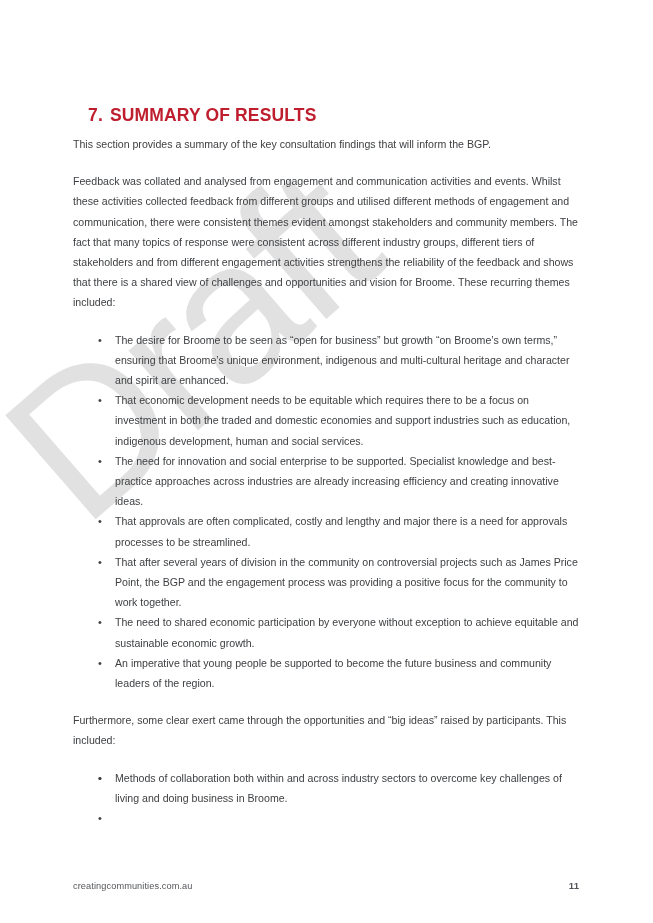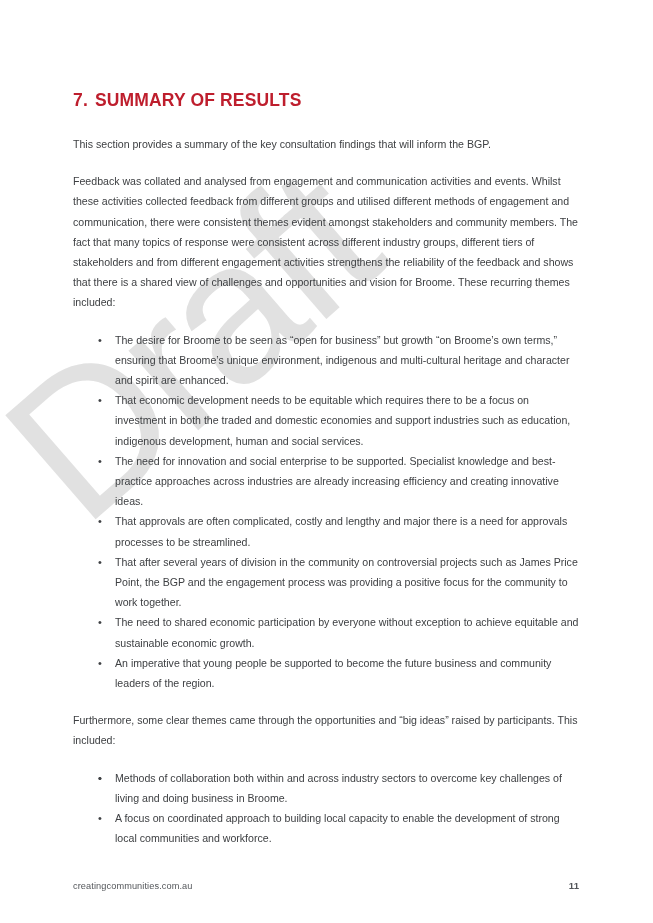--- a/index.html
+++ b/index.html
@@ -57,21 +57,21 @@
   
   #content {
     position: absolute;
     left: 73px;
     top: 0;
     width: 506px;
     z-index: 2;
   }
 
   h1.section-heading {
-    margin: 0;
+    margin: 15px;
     padding: 0;
     position: absolute;
     left: 0;
     top: 90px;
     font-family: "Liberation Sans", sans-serif;
     font-size: 17.5px;
     font-weight: bold;
     color: #be1e2d;
     letter-spacing: 0.15px;
     white-space: nowrap;
@@ -192,33 +192,32 @@
           <span>The need to shared economic participation by everyone without exception to achieve equitable and sustainable economic growth.</span>
         </li>
         <li>
           <span class="bullet-marker">•</span>
           <span>An imperative that young people be supported to become the future business and community leaders of the region.</span>
         </li>
       </ul>
 
       <div class="spacer-sm"></div>
 
-      <p class="para">Furthermore, some clear themes came through the opportunities and “big ideas” raised by participants. This included:</p>
+      <p class="para">Furthermore, some clear exert came through the opportunities and “big ideas” raised by participants. This included:</p>
 
       <ul class="bullets">
         <li>
           <span class="bullet-marker">•</span>
         </li>
         <li>
           <span class="bullet-marker">•</span>
           <span>Methods of collaboration both within and across industry sectors to overcome key challenges of living and doing business in Broome.</span>
         </li>
         <li>
           <span class="bullet-marker">•</span>
-          <span>A focus on coordinated approach to building local capacity to enable the development of strong local communities and workforce.</span>
         </li>
       </ul>
 
     </div>
   </div>
 
   <div id="footer">
     <span class="foot-left">creatingcommunities.com.au</span>
     <span class="foot-right">11</span>
   </div>

